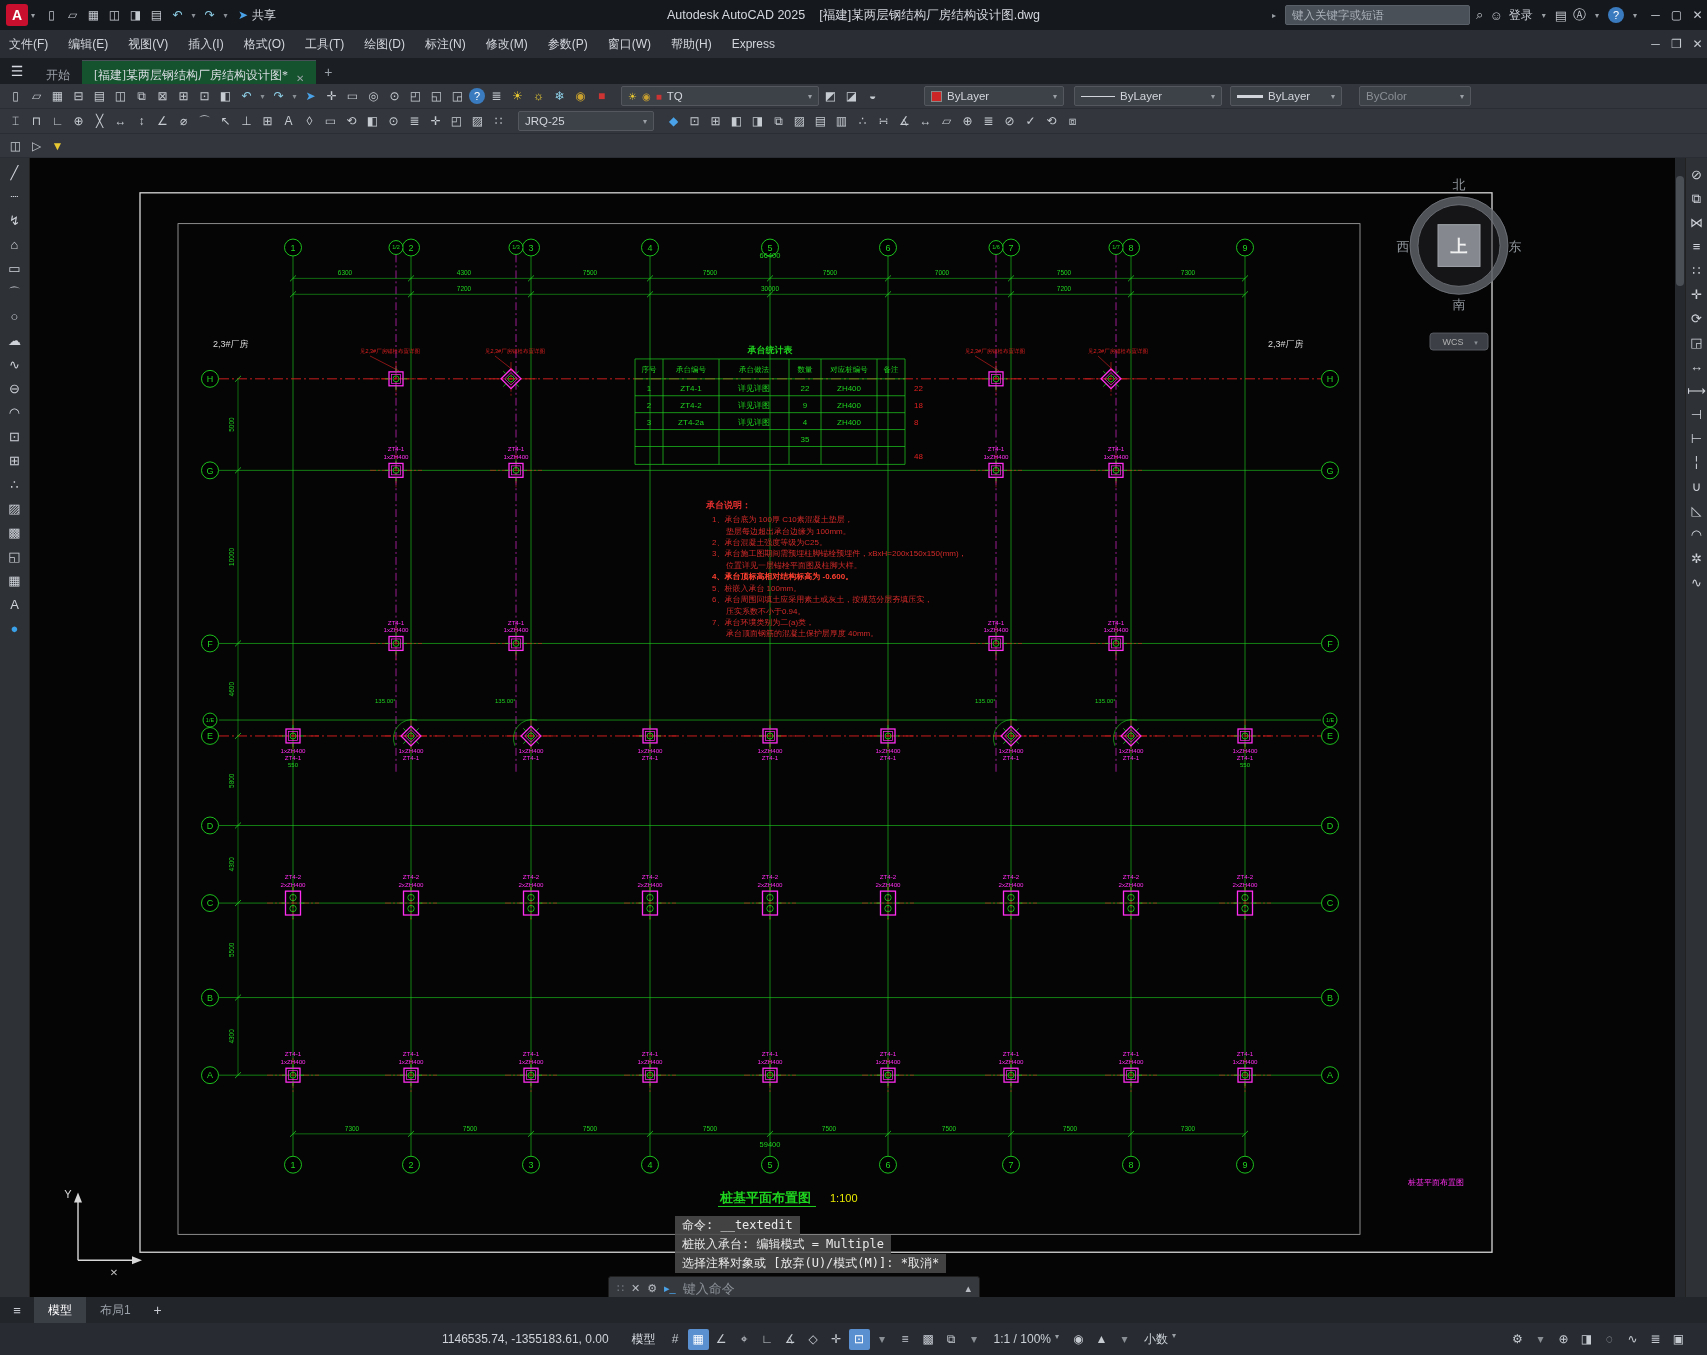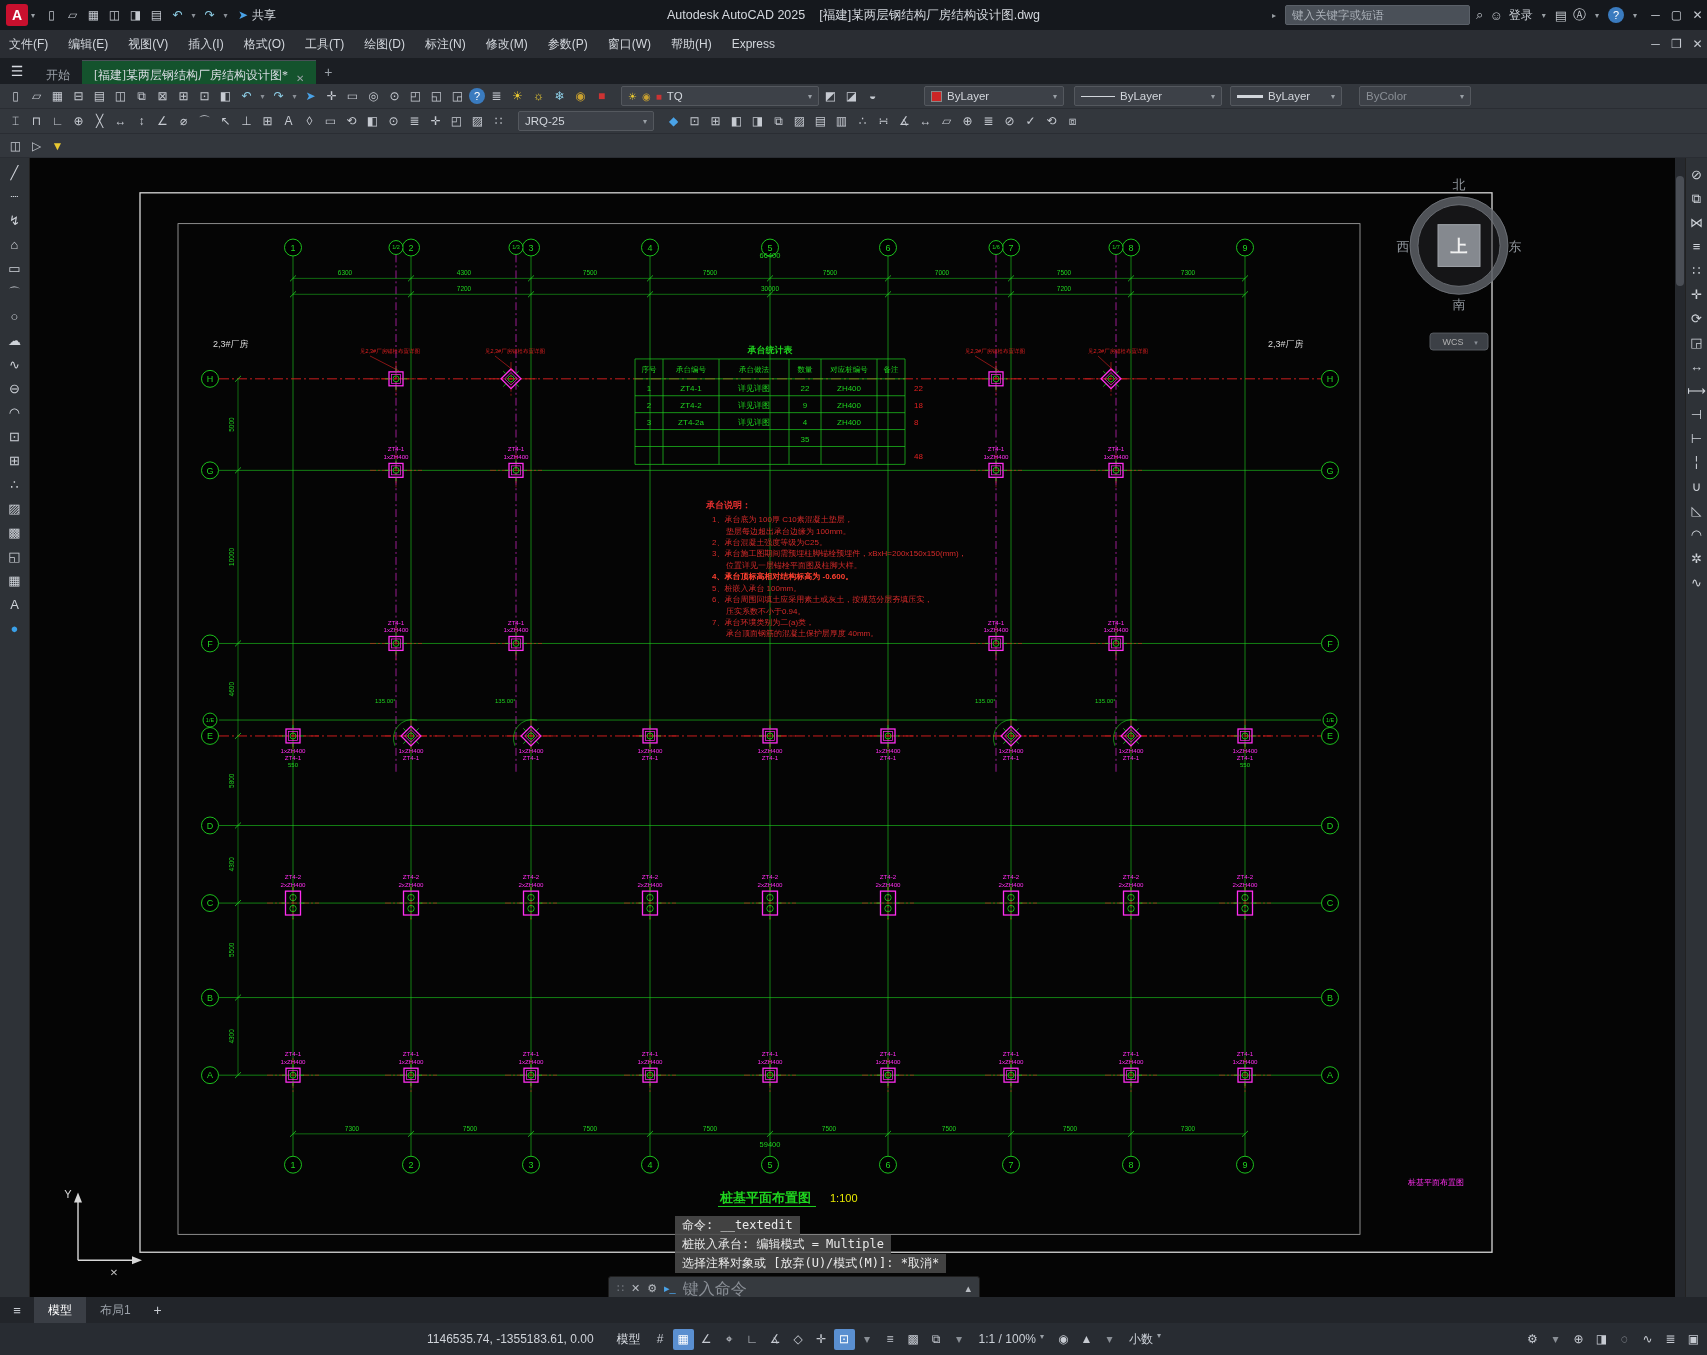--- a/index.html
+++ b/index.html
@@ -65,32 +65,32 @@
   .v-thumb { position:absolute; top:18px; left:1px; width:8px; height:110px; background:#4a4e55; border-radius:4px; }
   .right-palette { width:22px; background:#2e3237; border-left:1px solid #222; display:flex; flex-direction:column; align-items:center; padding-top:6px; gap:3px; flex:0 0 auto; }
 
   
   .cmd-overlay { position:absolute; left:630px; top:1058px; display:flex; flex-direction:column; gap:0;margin-left:15px; }
   .chip { width:fit-content; background:rgba(75,75,75,0.88); color:#e8e8e8; font-family:"DejaVu Sans Mono", monospace; font-size:12px; padding:1px 7px; }
   .cmd-bar { position:absolute; left:578px; top:1118px; width:372px; height:25px; background:rgba(57,61,66,0.95); border:1px solid #1e1e1e; border-radius:3px; display:flex; align-items:center; gap:7px; padding:0 8px; color:#9aa0a6; }
   .cmd-bar .grip { color:#787d84; font-size:11px; }
   .cmd-bar .cb-ic { font-size:11px; color:#b8bcc2; }
   .cmd-prompt { color:#4aa3e8; font-size:11px; }
-  .cmd-input { flex:1; background:transparent; border:none; outline:none; color:#c8ccd2; font-size:16px; font-family:"DejaVu Sans Mono", monospace; }
+  .cmd-input { flex:1; background:transparent; border:none; outline:none; color:#c8ccd2; font-size:13px; font-family:"DejaVu Sans Mono", monospace; }
   .cmd-input::placeholder { color:#8a8f96; }
 
   
   .mtabs { height:26px; background:#22252a; display:flex; align-items:center; color:#9ba1a9; font-size:12px; flex:0 0 auto; }
   .mt-burger { width:34px; text-align:center; color:#c8ccd2; font-size:13px; }
   .mtab { height:26px; padding:0 14px; display:flex; align-items:center; }
   .mtab.active { background:#3a3e45; color:#ffffff; }
   .mt-plus { width:26px; text-align:center; color:#c8ccd2; font-size:14px; }
 
   
-  .statusbar { height:32px; background:#282c32; display:flex; align-items:center; gap:3px; color:#ccd1d8; font-size:12px; flex:0 0 auto; padding:0 3px; }
+  .statusbar { height:32px; background:#282c32; display:flex; align-items:center; gap:3px; color:#ccd1d8; font-size:12px; flex:0 0 auto; padding:0 18px; }
   .sb-coords { margin-left:424px; font-size:12px; color:#cfd3d9; white-space:nowrap; }
   .sb-model { margin-left:14px; padding:0 6px; color:#d8dce2; }
   .sb-run .tbi { width:21px; height:21px; font-size:12px; }
   .sb-scale, .sb-units { display:flex; gap:4px; padding:0 6px; white-space:nowrap; }
   .sb-scale .caret, .sb-units .caret { font-size:8px; color:#9aa0a6; }
   .sb-right { margin-left:auto; }
 
   svg text { font-family:"Liberation Sans", sans-serif; }
 </style>
 </head>

